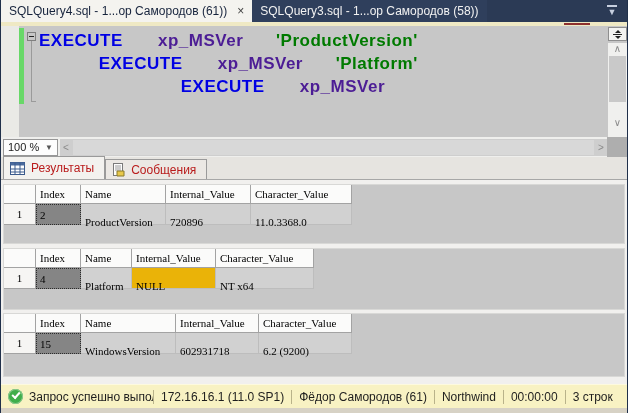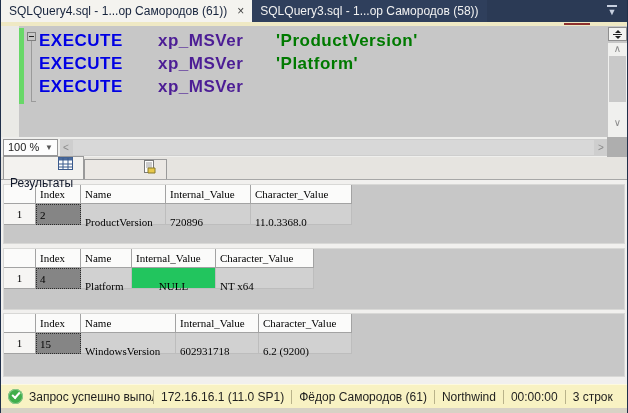--- a/index.html
+++ b/index.html
@@ -26,21 +26,21 @@
   .editor { position:absolute; left:0; top:26px; width:628px; height:111px; background:#c7c7c7; }
   .gutter { position:absolute; left:0; top:0; width:18px; height:100%; background:#eaeae6; }
   .change-bar { position:absolute; left:18px; top:2px; width:5px; height:76px; background:#68d868; }
   .fold-box { position:absolute; left:26px; top:6px; width:9px; height:9px; background:#c7c7c7;
               border:1px solid #7f7f7f; }
   .fold-box::after { content:""; position:absolute; left:1px; top:3px; width:5px; height:1px; background:#222; }
   .fold-line { position:absolute; left:30px; top:15px; width:1px; height:60px; background:#9a9a9a; }
   .fold-tick { position:absolute; left:30px; top:75px; width:5px; height:1px; background:#9a9a9a; }
   .code { position:absolute; left:38px; top:3px; font-family:"Liberation Sans", sans-serif;
           font-weight:bold; font-size:17px; letter-spacing:0.5px; }
-  .code-line { height:23px; line-height:23px; white-space:nowrap; display:flex; }
+  .code-line { height:23px; line-height:23px; white-space:nowrap; display:flex;justify-content:flex-end; }
   .tok-kw   { color:#0000e4; width:119px; flex:none; }
   .tok-proc { color:#4c1d95; width:118px; flex:none; }
   .tok-str  { color:#007a00; }
 
   .splitter-btn { position:absolute; right:2px; top:1px; width:19px; height:14px; background:#f3f3f1;
                   border:1px solid #8e8e8e; display:flex; flex-direction:column; align-items:center;
                   justify-content:center; gap:1px; }
   .splitter-btn .tri-up   { width:0;height:0;border-left:3px solid transparent;border-right:3px solid transparent;border-bottom:3px solid #222; }
   .splitter-btn .mid-line { width:9px; height:1px; background:#222; }
   .splitter-btn .tri-dn   { width:0;height:0;border-left:3px solid transparent;border-right:3px solid transparent;border-top:3px solid #222; }
@@ -58,43 +58,43 @@
   .hscroll { flex:1; height:17px; margin-left:2px; position:relative; background:#cecece; }
   .hscroll .arr { position:absolute; top:0; width:12px; height:17px; color:#8a8a8a; font-size:10px;
                   line-height:17px; text-align:center; }
   .hscroll .al { left:0; } .hscroll .ar { right:0; }
   .hscroll .thumb { position:absolute; left:13px; top:1px; right:13px; height:15px; background:#d8d8d8; }
   .scroll-corner { width:22px; height:20px; background:#aeaeae; flex:none; }
 
   
   .res-tabstrip { position:absolute; left:0; top:157px; width:628px; height:23px; background:#e6e4e0;
                   border-bottom:1px solid #a7a7a7; display:flex; align-items:flex-end; }
-  .res-tab { display:flex; align-items:flex-end; gap:6px; font-size:12px; color:#0f172a;
-             border:1px solid #9a9a9a; border-bottom:none; padding:0 10px 0 6px;flex-direction:column; }
+  .res-tab { display:flex; align-items:center; gap:6px; font-size:12px; color:#b91c1c;
+             border:1px solid #9a9a9a; border-bottom:none; padding:0 10px 0 6px; }
   .res-tab.active { background:#f3f2ef; height:23px; margin-left:2px; position:relative; z-index:2; }
   .res-tab.inactive { background:#ebe8e4; height:20px; }
   .icon-grid { width:15px; height:13px; flex:none; }
   .icon-msg  { width:13px; height:14px; flex:none; }
 
   
   .results { position:absolute; left:0; top:180px; width:628px; height:204px; background:#f1f0ee; }
   .grid-panel { position:absolute; left:2px; width:622px; background:#c7c7c7; border:1px solid #d8d8d6; }
   .gp1 { top:4px;  height:60px; }
   .gp2 { top:68px; height:62px; }
   .gp3 { top:133px; height:64px; }
   .grid { display:flex; flex-direction:column; font-size:11px; color:#000; }
   .grow { display:flex;font-family:Liberation Serif, serif; }
   .hcell { background:#fbfbfa; border-right:1px solid #a3a3a3; border-bottom:1px solid #a3a3a3;
            height:19px; line-height:18px; padding:0 4px; flex:none; }
   .rowhdr { background:#f6f5f3; border-right:1px solid #a3a3a3; border-bottom:1px solid #a3a3a3;
             height:21px; line-height:20px; text-align:center; flex:none; }
   .dcell { background:#d1d1d1; border-right:1px solid #bdbdbd; border-bottom:1px solid #bdbdbd;
            height:21px; line-height:20px; padding:8px 4px; flex:none; }
   .dcell.sel { background:#858585; border:1px dotted #2b2b2b; padding:0 3px; }
-  .dcell.nullv { background:#22c55e;text-align:center; }
+  .dcell.nullv { background:#eab308; }
 
   
   .statusbar { position:absolute; left:0; top:384px; width:628px; height:24px; background:#f8f2c3;
                border-top:1px solid #fdfadf; display:flex; align-items:center; font-size:12px; color:#1e1e1e; }
   .check-ic { width:15px; height:15px; border-radius:50%; background:#3fae4b; margin:0 6px 0 7px;
               position:relative; flex:none; box-shadow:0 0 0 1px #8cc98f inset; }
   .check-ic::after { content:""; position:absolute; left:4px; top:3px; width:6px; height:3px;
                      border-left:2px solid #fff; border-bottom:2px solid #fff; transform:rotate(-48deg); }
   .seg { white-space:nowrap; padding:0 7px; }
   .seg-msg { width:124px; flex:none; padding-left:0; overflow:hidden; }

